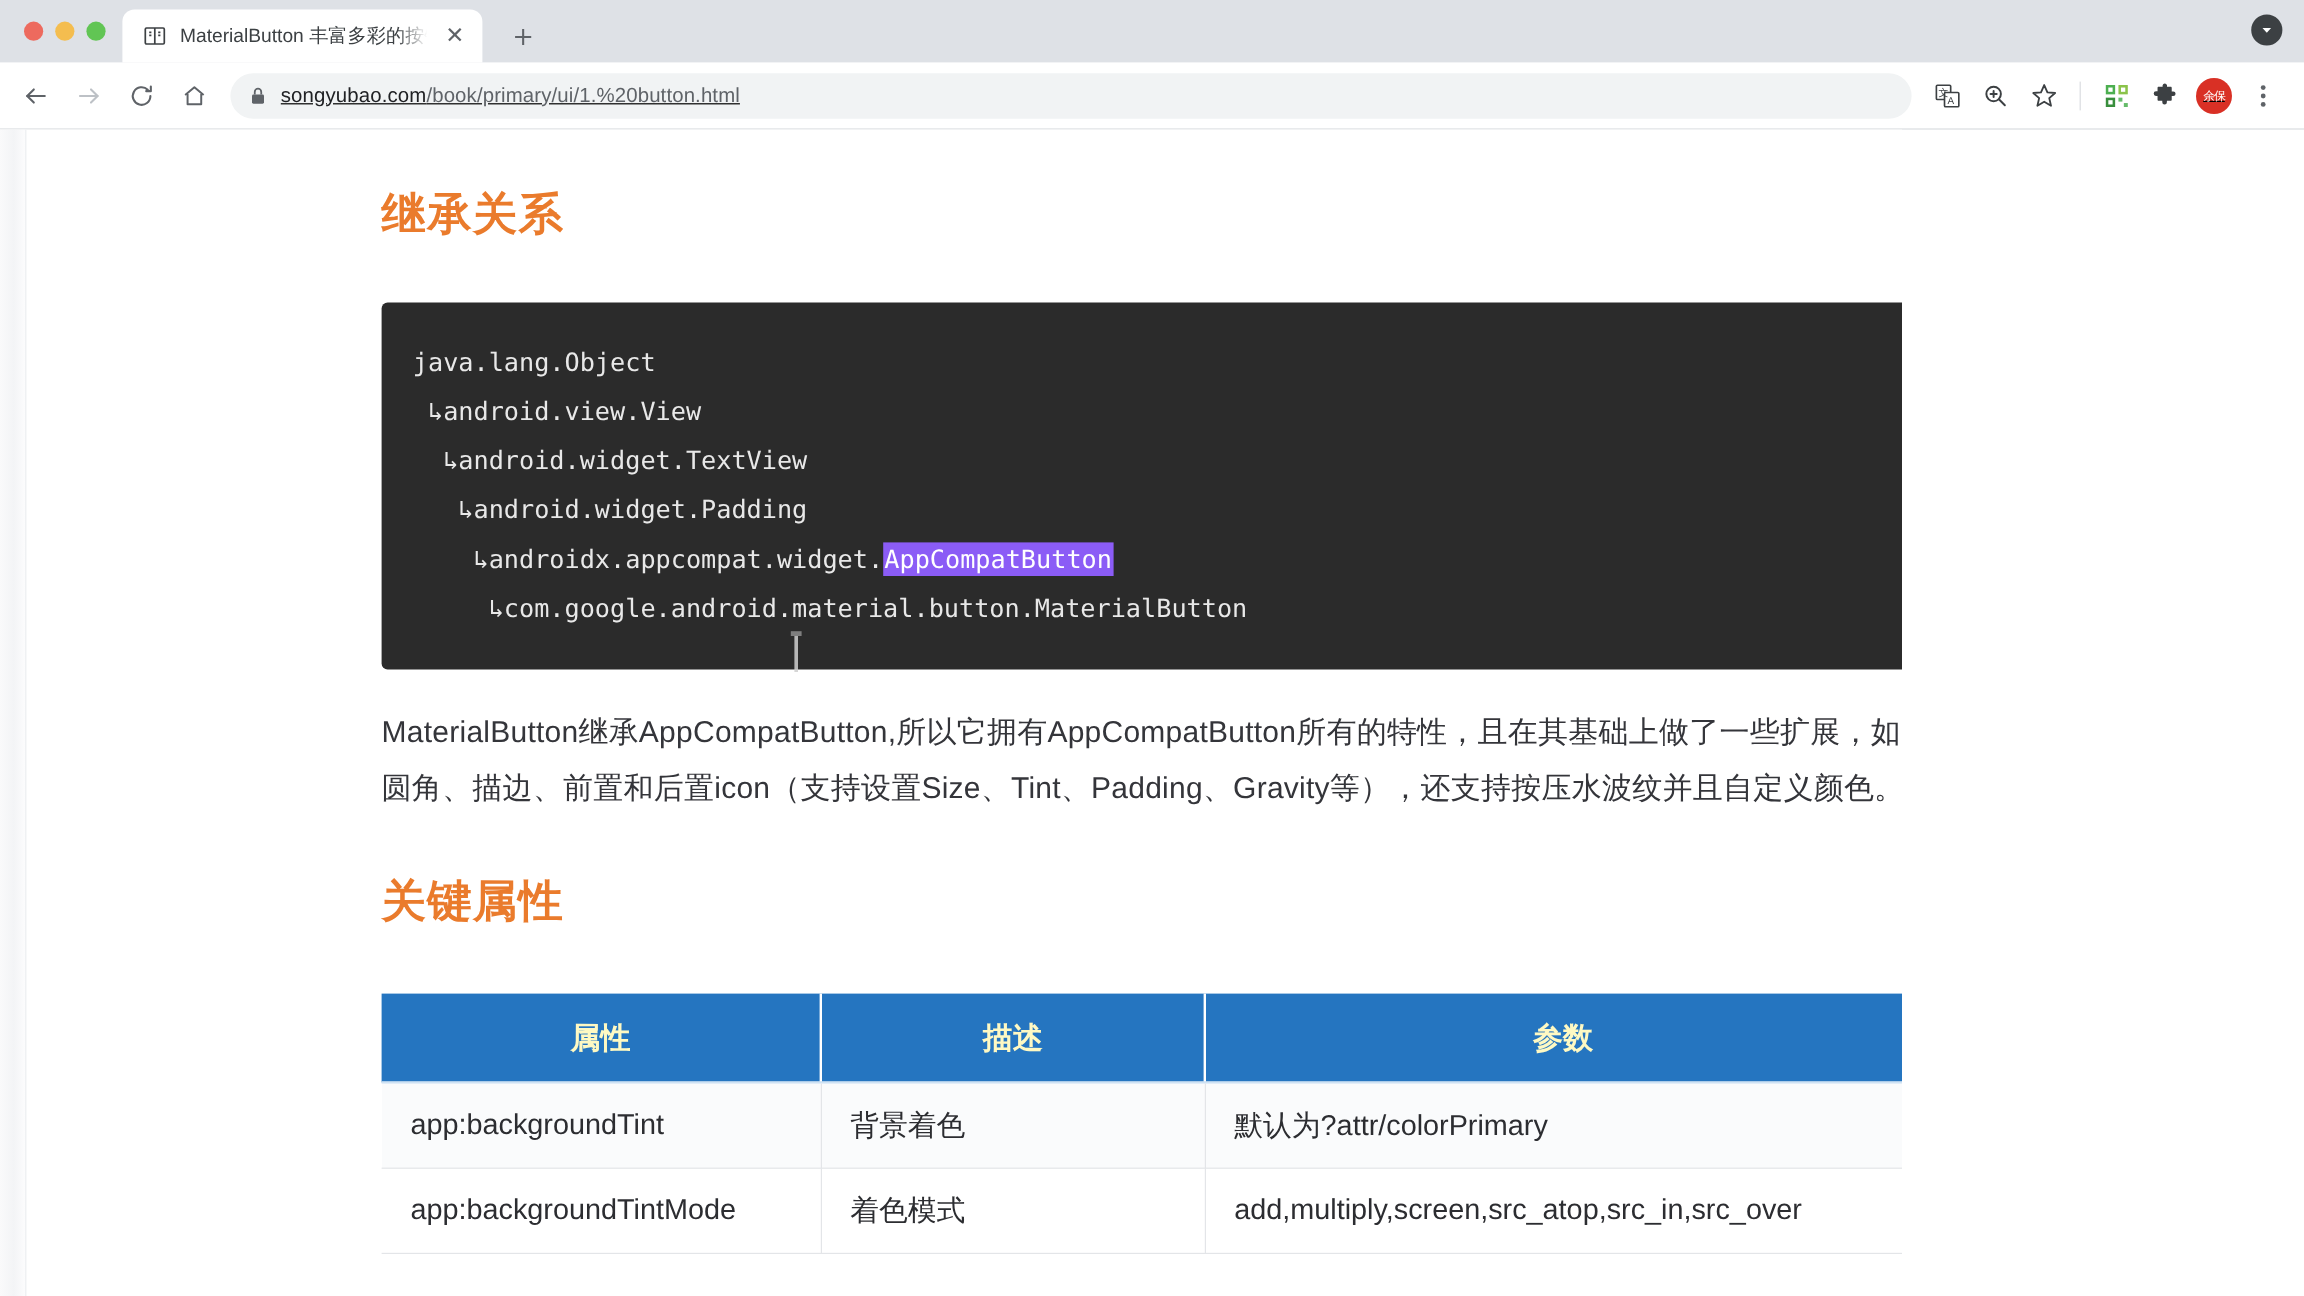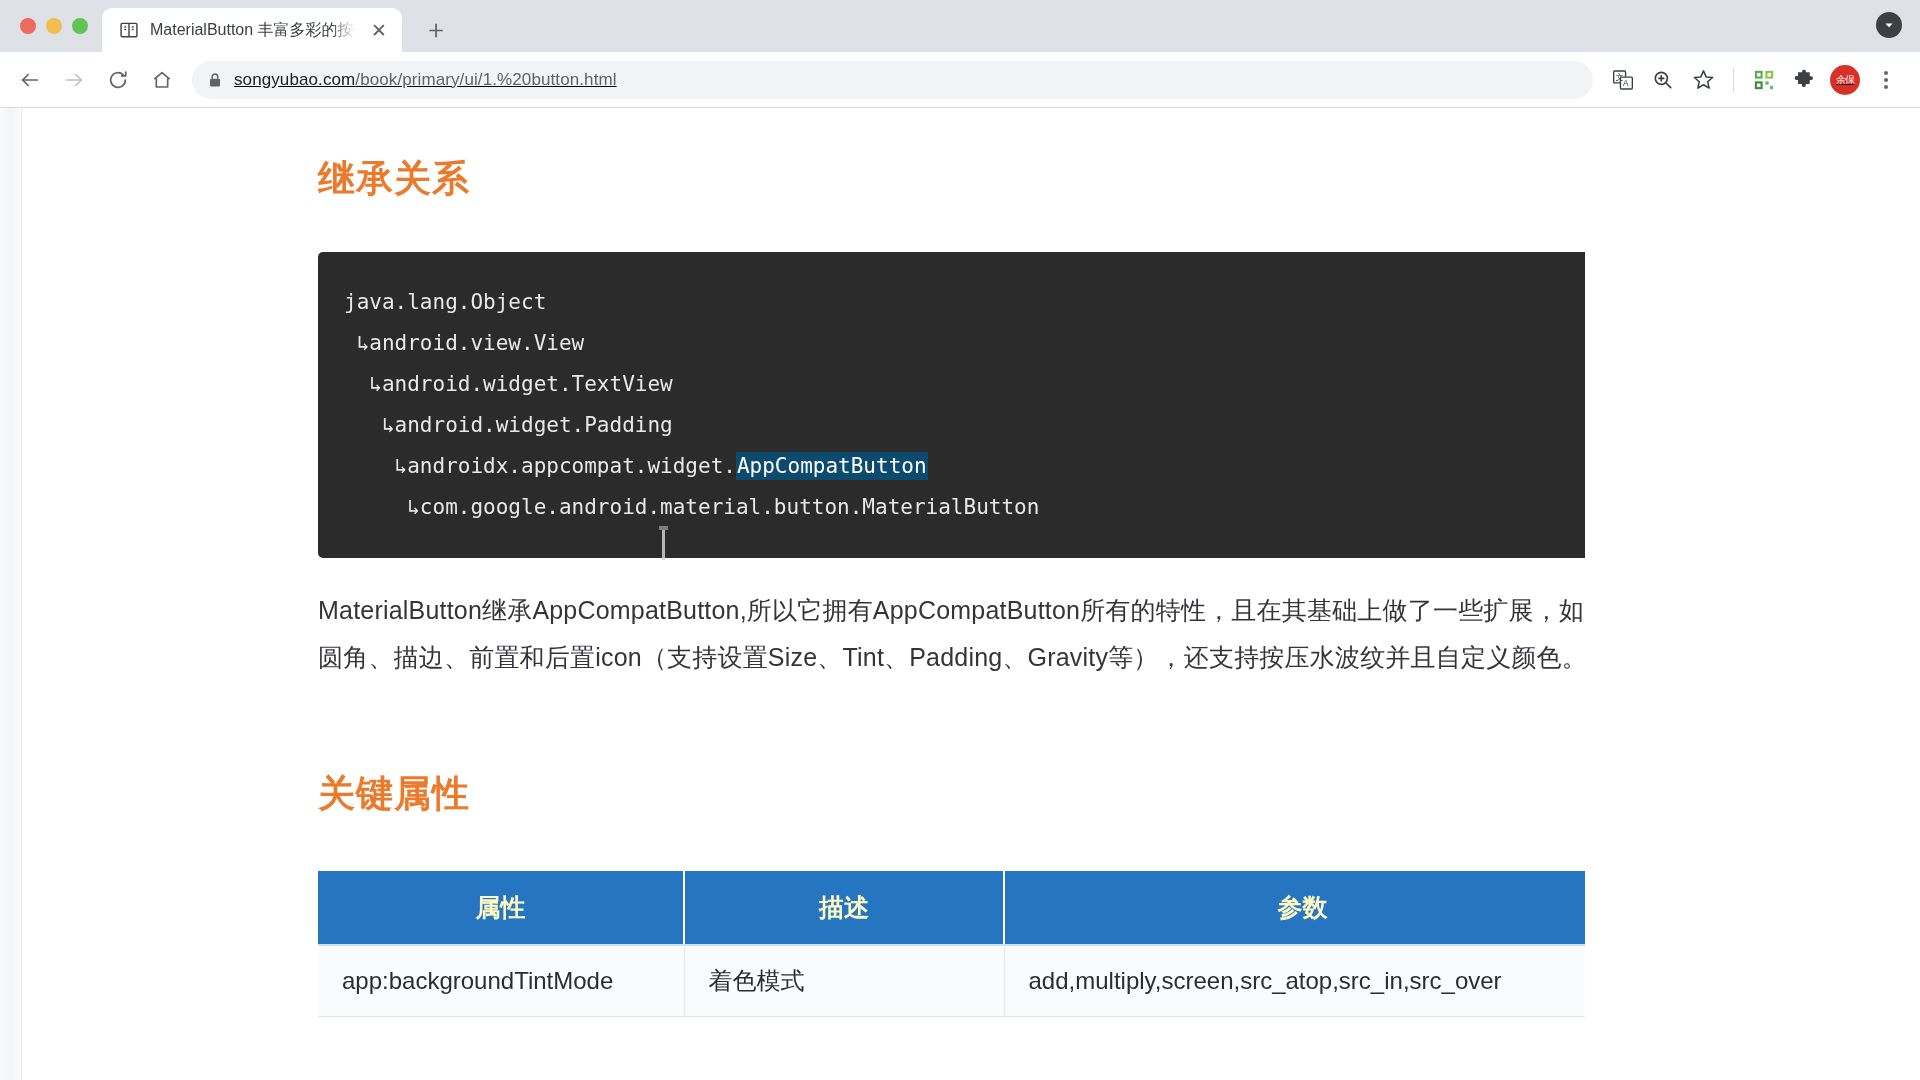--- a/index.html
+++ b/index.html
@@ -142,37 +142,37 @@
     width: 1282px;
   }
 
   h2.section {
     font-size: 37px;
     color: #ea7b2c;
     font-weight: bold;
     letter-spacing: 1px;
     margin-top: 46px;
   }
-  h2.section#h-key { margin-top: 88px; }
+  h2.section#h-key { margin-top: 45px; }
 
   .codeblock {
     margin-top: 48px;
     background: #2b2b2b;
     border-radius: 5px;
     padding: 30px 0 30px 26px;
     font-family: "DejaVu Sans Mono", "Liberation Mono", monospace;
     font-size: 21px;
     line-height: 41px;
     color: #e8e8e8;
     white-space: pre;
     overflow: hidden;
     position: relative;
   }
   .codeblock .sel {
-    background: #0c4a6e;
+    background: #8b5cf6;
     color: #ffffff;
     padding: 2px 1px;
   }
 
   p.body {
     margin-top: 29px;
     font-size: 25px;
     line-height: 47px;
     color: #34353a;
     letter-spacing: .2px;
@@ -386,20 +386,25 @@
           </colgroup>
         <thead>
           <tr>
             <th>属性</th>
             <th>描述</th>
             <th>参数</th>
           </tr>
         </thead>
         <tbody>
           <tr>
+            <td>app:backgroundTint</td>
+            <td>背景着色</td>
+            <td>默认为?attr/colorPrimary</td>
+          </tr>
+          <tr>
             <td>app:backgroundTintMode</td>
             <td>着色模式</td>
             <td>add,multiply,screen,src_atop,src_in,src_over</td>
           </tr>
 
         </tbody>
       </table>
     </div>
 
     <div class="caret"></div>

